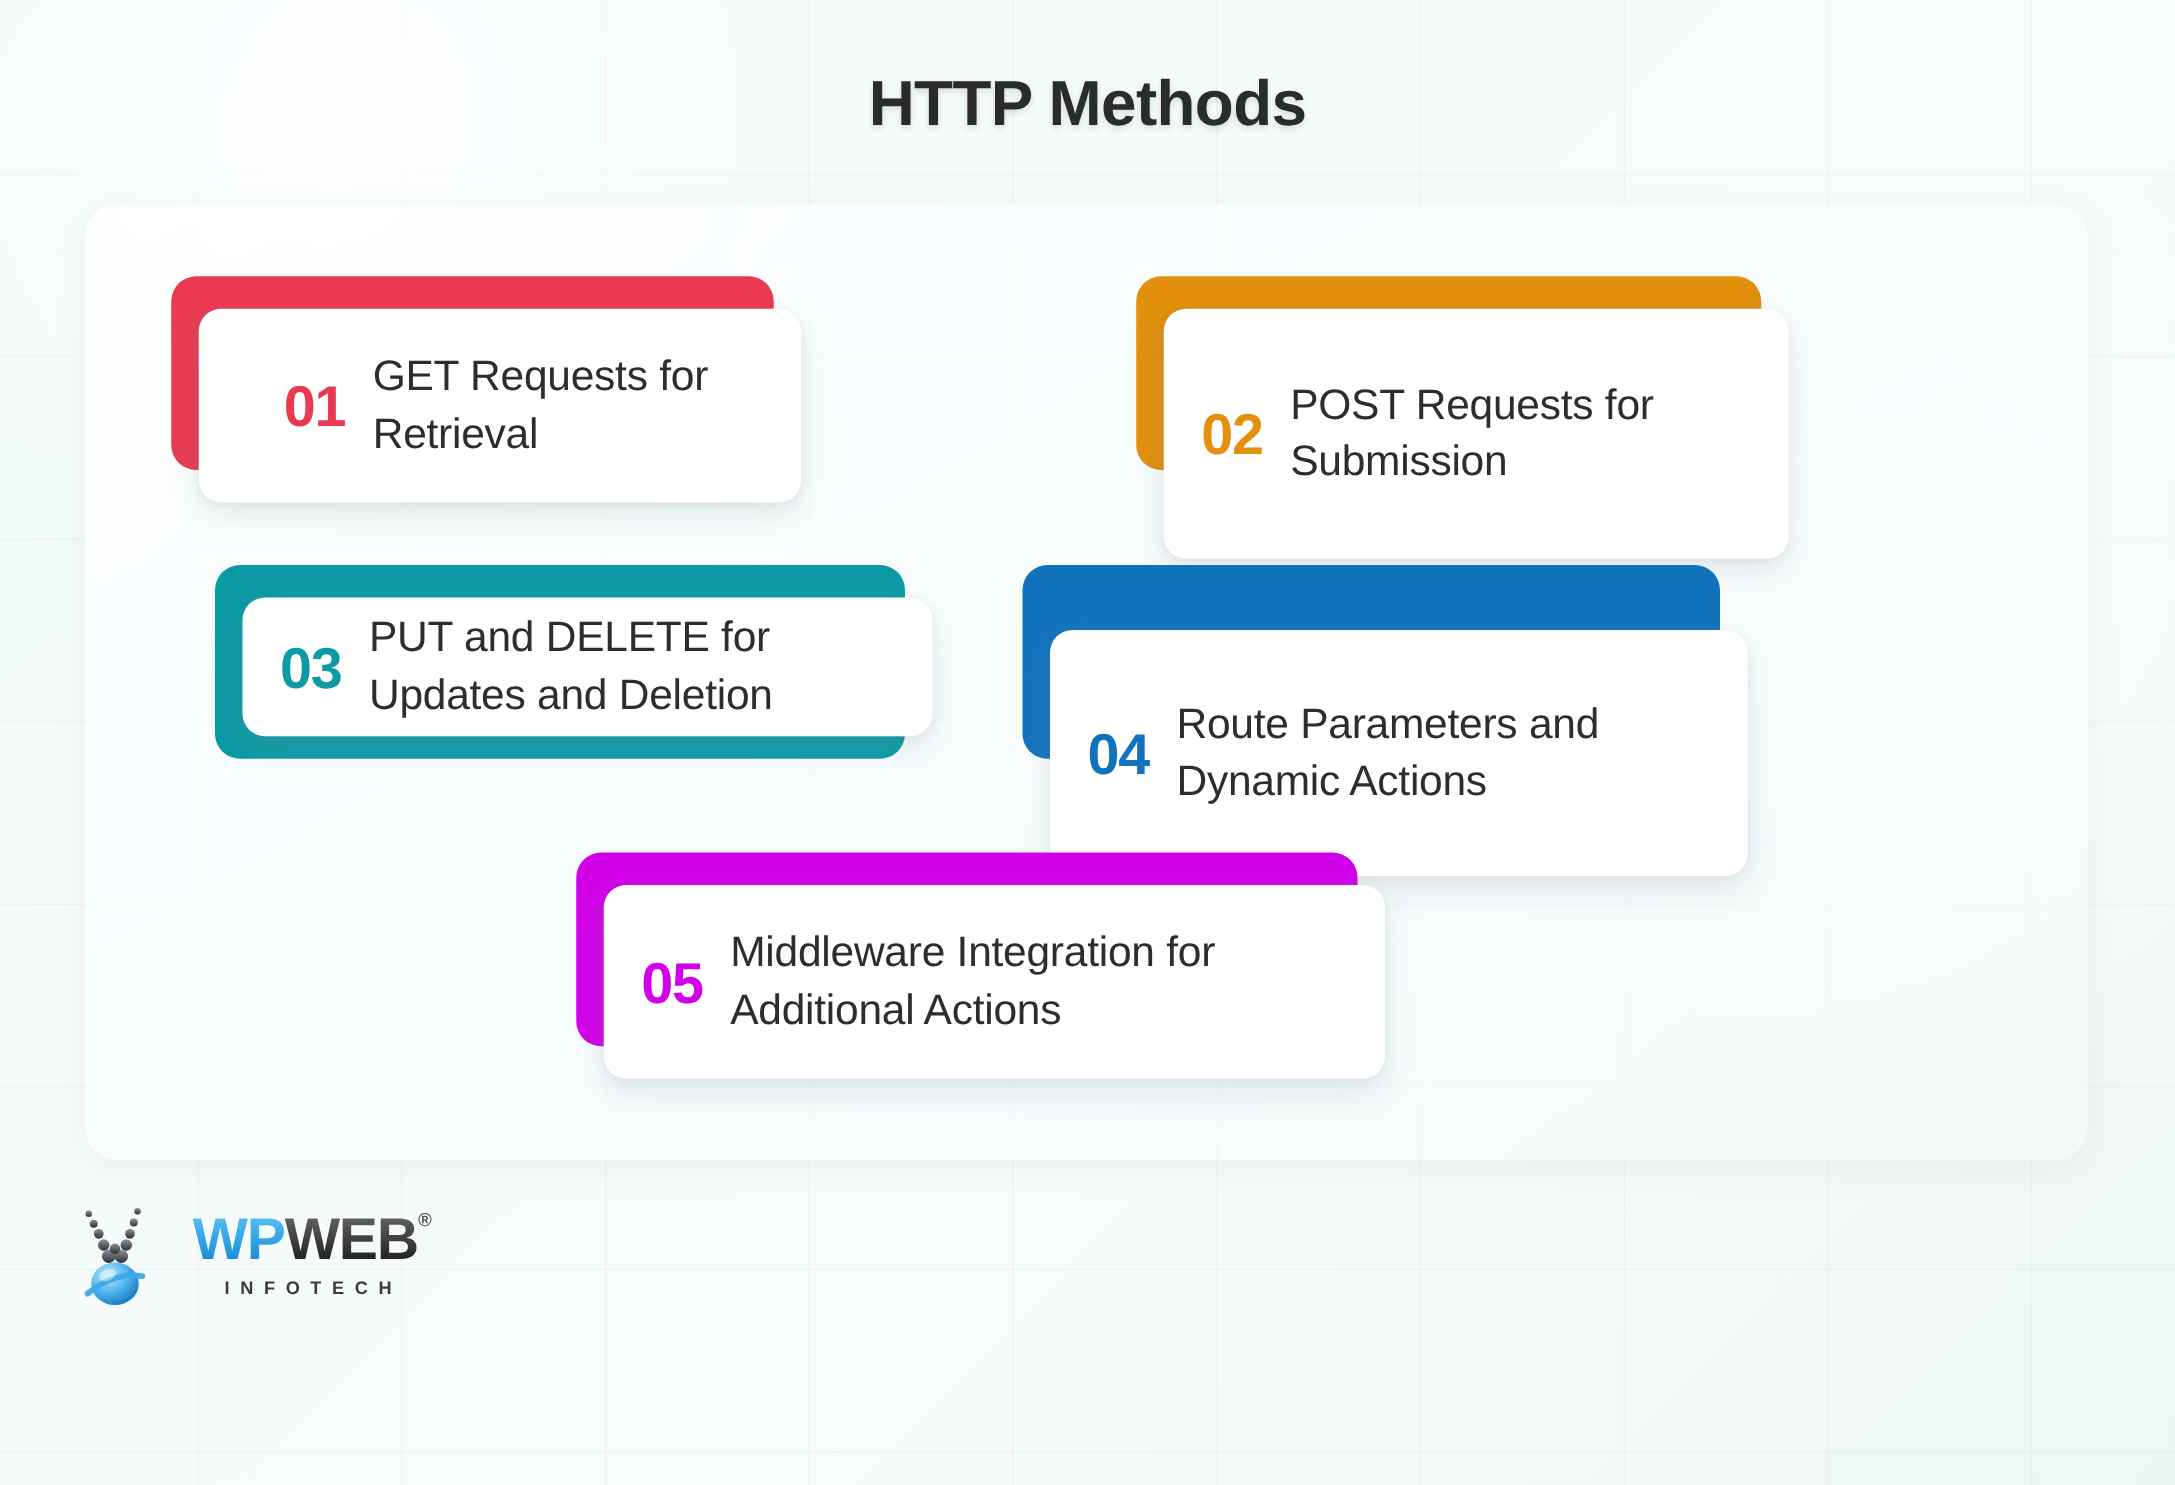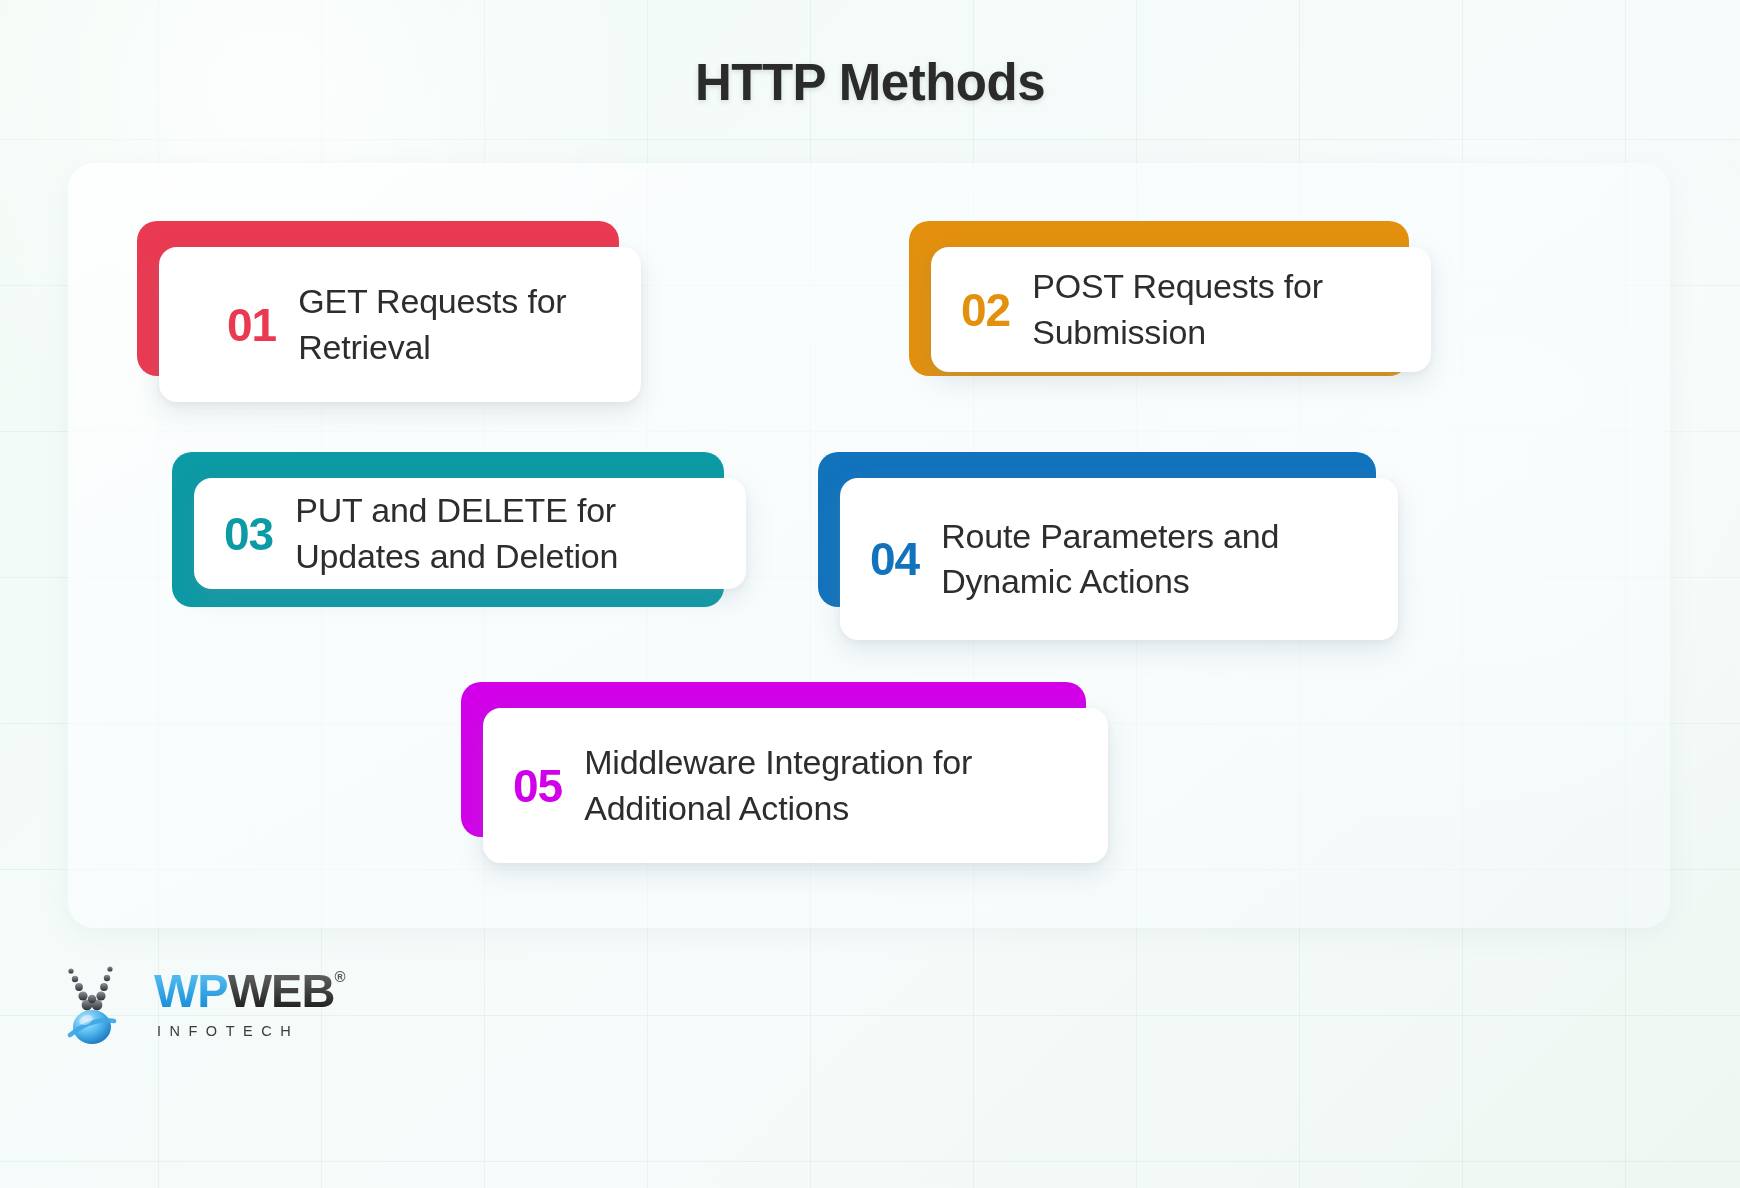--- a/index.html
+++ b/index.html
@@ -94,27 +94,27 @@
     line-height:1.33;
     color:#2d2d2d;
     letter-spacing:-.2px;
   }
 
   
   #card1 { left:137px; top:221px; width:482px; height:155px; }
   #card1 .face { width:482px; height:155px; }
 
   #card2 { left:909px; top:221px; width:500px; height:155px; }
-  #card2 .face { width:500px; height:125px; }
+  #card2 .face { width:500px; height:200px; }
 
   #card3 { left:172px; top:452px; width:552px; height:155px; }
   #card3 .face { width:552px; height:111px; }
 
   #card4 { left:818px; top:452px; width:558px; height:155px; }
-  #card4 .face { width:558px; height:162px; }
+  #card4 .face { width:558px; height:197px;margin-top:26px; }
 
   #card5 { left:461px; top:682px; width:625px; height:155px; }
   #card5 .face { width:625px; height:155px;justify-content:space-between; }
 
   #card1 .num, #card2 .num { }
 
   
   #logo {
     position:absolute;
     left:62px; top:955px;
@@ -127,22 +127,22 @@
     font-size:47px; font-weight:bold; line-height:1;
     letter-spacing:-1px; display:flex; align-items:flex-start;
   }
   .lg-wp { color:#2196e3;
            background:linear-gradient(180deg,#5fc5f5 0%,#1186d6 100%);
            -webkit-background-clip:text; background-clip:text; color:transparent; }
   .lg-web { background:linear-gradient(180deg,#6d6d6d 0%,#161616 100%);
             -webkit-background-clip:text; background-clip:text; color:transparent; }
   .lg-reg { font-size:15px; font-weight:bold; color:#555; margin-top:2px; }
   .logo-row2 {
-    font-size:14.5px; font-weight:normal; color:#3b3b3b;
-    letter-spacing:8.5px; margin-top:9px; margin-left:3px;
+    font-size:14.5px; font-weight:bold; color:#3b3b3b;
+    letter-spacing:8.5px; margin-top:9px; margin-left:3px;text-align:center;
   }
 
   #site {
     position:absolute;
     right:58px; top:1080px;
     font-size:35px;
     color:#232323;
     letter-spacing:-.2px;
   }
 </style>

